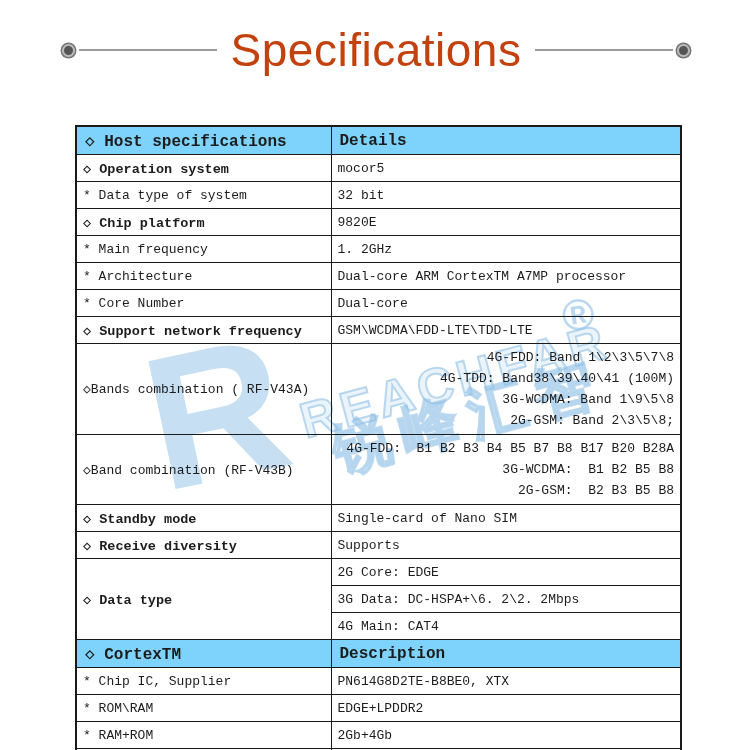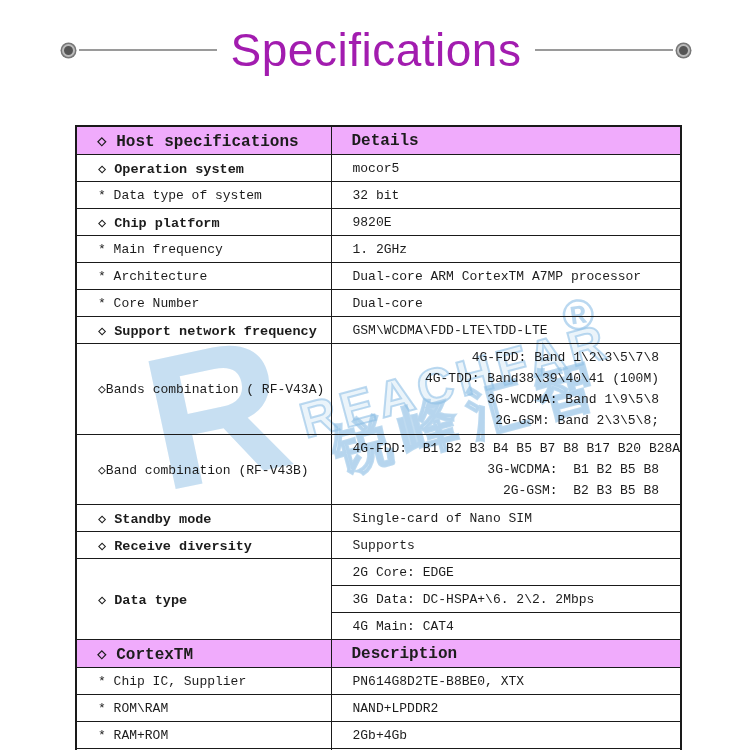--- a/index.html
+++ b/index.html
@@ -25,21 +25,21 @@
     box-shadow:0 0 0 1.5px #777;
     flex:0 0 auto;
   }
   .title-line{
     flex:1 1 auto;height:2px;background:#9a9a9a;margin:0 4px;
   }
   .page-title{
     font-family:"Liberation Sans","DejaVu Sans",sans-serif;
     font-size:46px;
     font-weight:400;
-    color:#a21caf;
+    color:#c2410c;
     letter-spacing:0.5px;
     margin:0 10px;
     white-space:nowrap;
     line-height:1;
   }
 
   
   .watermark{position:absolute;left:0;top:0;width:750px;height:750px;z-index:0;pointer-events:none;}
   .wm-logo{
     position:absolute;left:148px;top:318px;
@@ -83,32 +83,32 @@
     table-layout:fixed;
     background:transparent;
     border:2px solid #1a1a1a;
   }
   table.spec th, table.spec td{
     border:1.5px solid #1a1a1a;
     vertical-align:middle;
     overflow:hidden;
   }
   table.spec th{
-    background:#f0abfc;
+    background:#7dd3fc;
     text-align:left;
     font-size:16px;
     font-weight:bold;
     height:21px;
-    padding:3px 6px 3px 20px;
+    padding:3px 6px 3px 8px;
     white-space:pre;
   }
   table.spec td{
     font-size:13px;
     height:20px;
-    padding:3px 21px;
+    padding:3px 6px;
     white-space:pre;
   }
   td.label{padding-left:8px;}
   td.label.bold{font-weight:bold;font-size:13.5px;}
   td.value .line{line-height:21px;text-align:right;}
 </style>
 </head>
 <body>
 
 <div class="title-bar">
@@ -193,21 +193,21 @@
       <tr>
         <th>◇ CortexTM</th>
         <th>Description</th>
       </tr>
       <tr>
         <td class="label">* Chip IC, Supplier</td>
         <td class="value">PN614G8D2TE-B8BE0, XTX</td>
       </tr>
       <tr>
         <td class="label">* ROM\RAM</td>
-        <td class="value">NAND+LPDDR2</td>
+        <td class="value">EDGE+LPDDR2</td>
       </tr>
       <tr>
         <td class="label">* RAM+ROM</td>
         <td class="value">2Gb+4Gb</td>
       </tr>
       <tr>
         <td class="label">* External memory card\type</td>
         <td class="value">Not support</td>
       </tr>
     </tbody>

